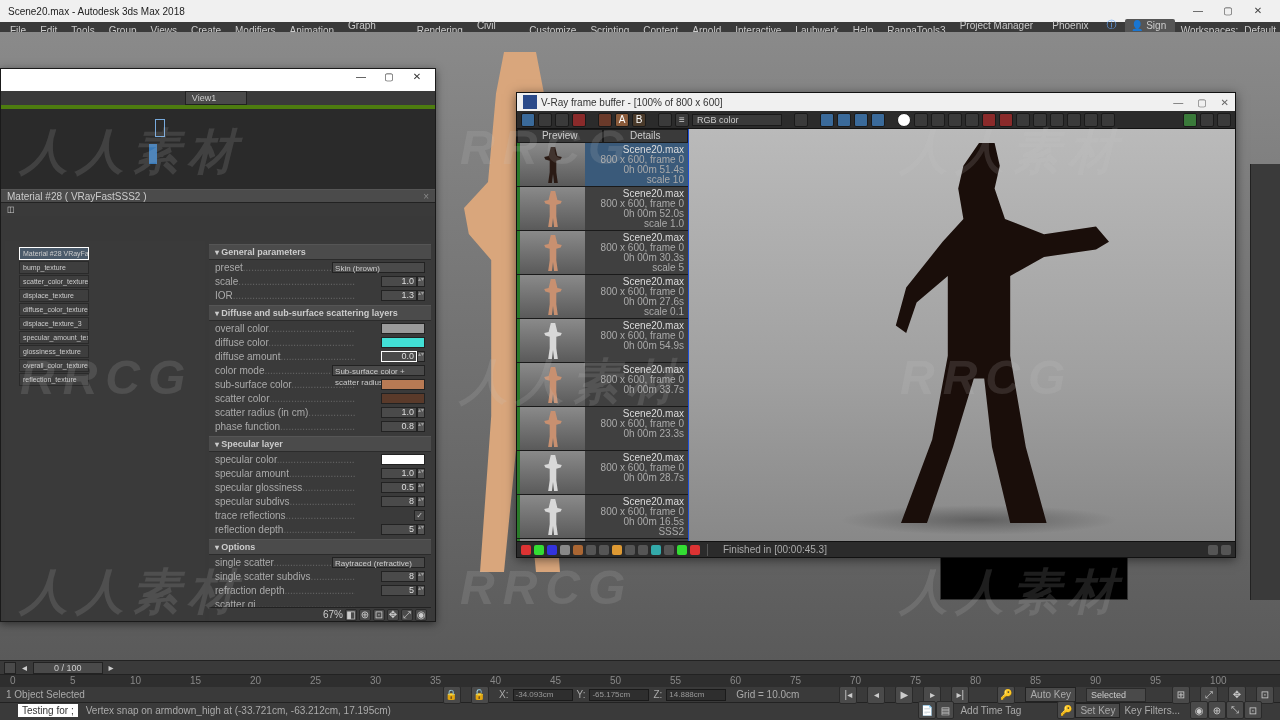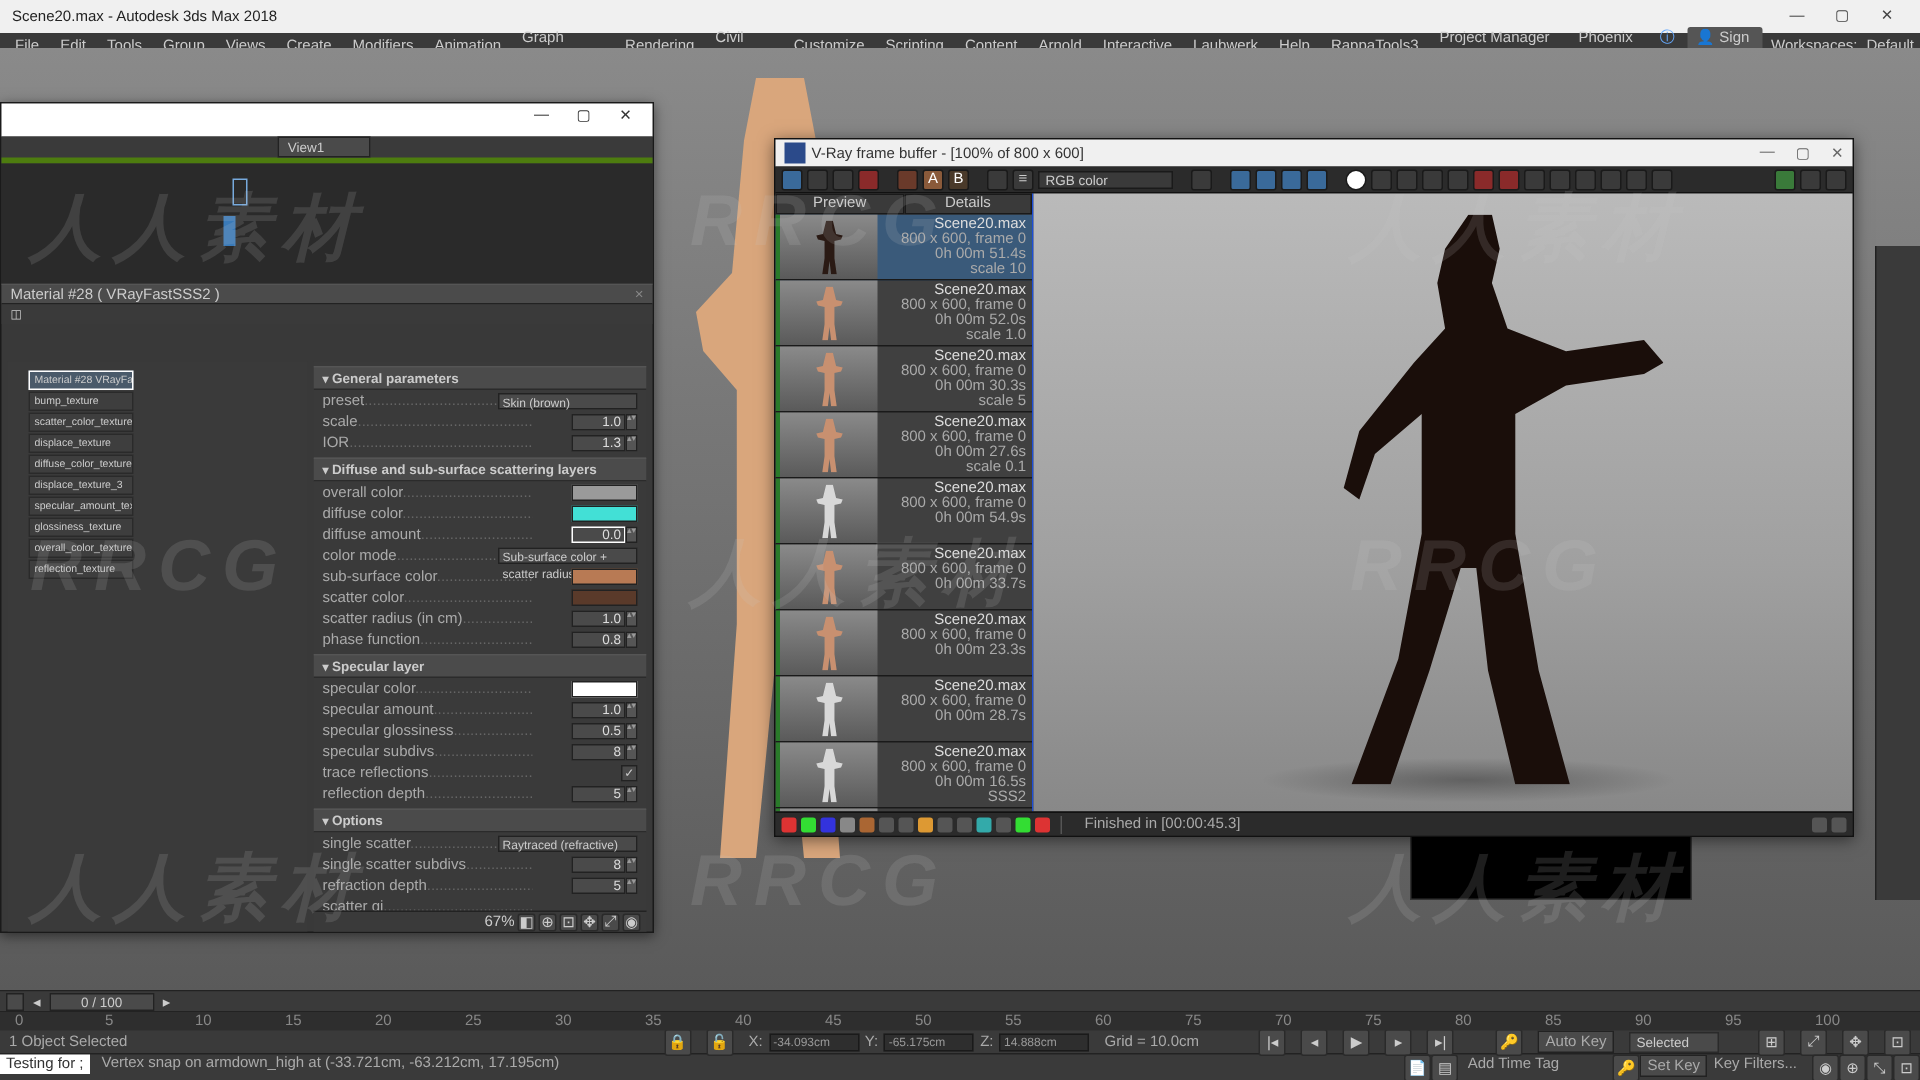--- a/index.html
+++ b/index.html
@@ -103,21 +103,21 @@
 .vfb-status .msg { margin-left: 8px; color: #aaa; }
 
 
 .btm { position: absolute; left: 0; right: 0; bottom: 0; height: 60px; background: #3a3a3a; border-top: 1px solid #222; }
 .timeslider { height: 14px; background: #3a3a3a; display: flex; align-items: center; padding: 0 4px; gap: 4px; border-bottom: 1px solid #222; }
 .timeslider .play { width: 12px; height: 12px; background: #4a4a4a; border: 1px solid #222; }
 .timeslider .frame { padding: 0 20px; background: #4a4a4a; border: 1px solid #222; font-size: 9px; }
 .ruler { height: 12px; background: #2e2e2e; position: relative; font-size: 8px; color: #888; }
 .ruler span { position: absolute; top: 0; }
 .statusbar { height: 16px; display: flex; align-items: center; padding: 0 6px; gap: 10px; font-size: 9px; color: #aaa; border-bottom: 1px solid #222; }
-.statusbar2 { height: 14px; display: flex; align-items: flex-start; padding: 0 0; font-size: 9px; color: #aaa; }
+.statusbar2 { height: 14px; display: flex; align-items: center; padding: 0 18px; font-size: 9px; color: #aaa; }
 .coords { display: flex; gap: 4px; }
 .coord-in { width: 60px; height: 12px; background: #2e2e2e; border: 1px solid #1a1a1a; color: #999; font-size: 8px; padding: 0 2px; line-height: 10px; }
 
 .watermark { position: absolute; color: rgba(200,200,200,.15); font-size: 48px; font-weight: bold; font-style: italic; letter-spacing: 8px; pointer-events: none; z-index: 20; }
 
 .trackbar { position: absolute; right: 152px; bottom: 60px; width: 188px; height: 48px; background: #000; border: 1px solid #333; z-index: 2; }
 
 .right-panel-edge { position: absolute; right: 0; top: 82px; width: 30px; bottom: 60px; background: #3a3a3a; border-left: 1px solid #222; z-index: 3; }
 
 .axis-gizmo { position: absolute; left: 38px; bottom: 80px; width: 30px; height: 30px; z-index: 1; }

